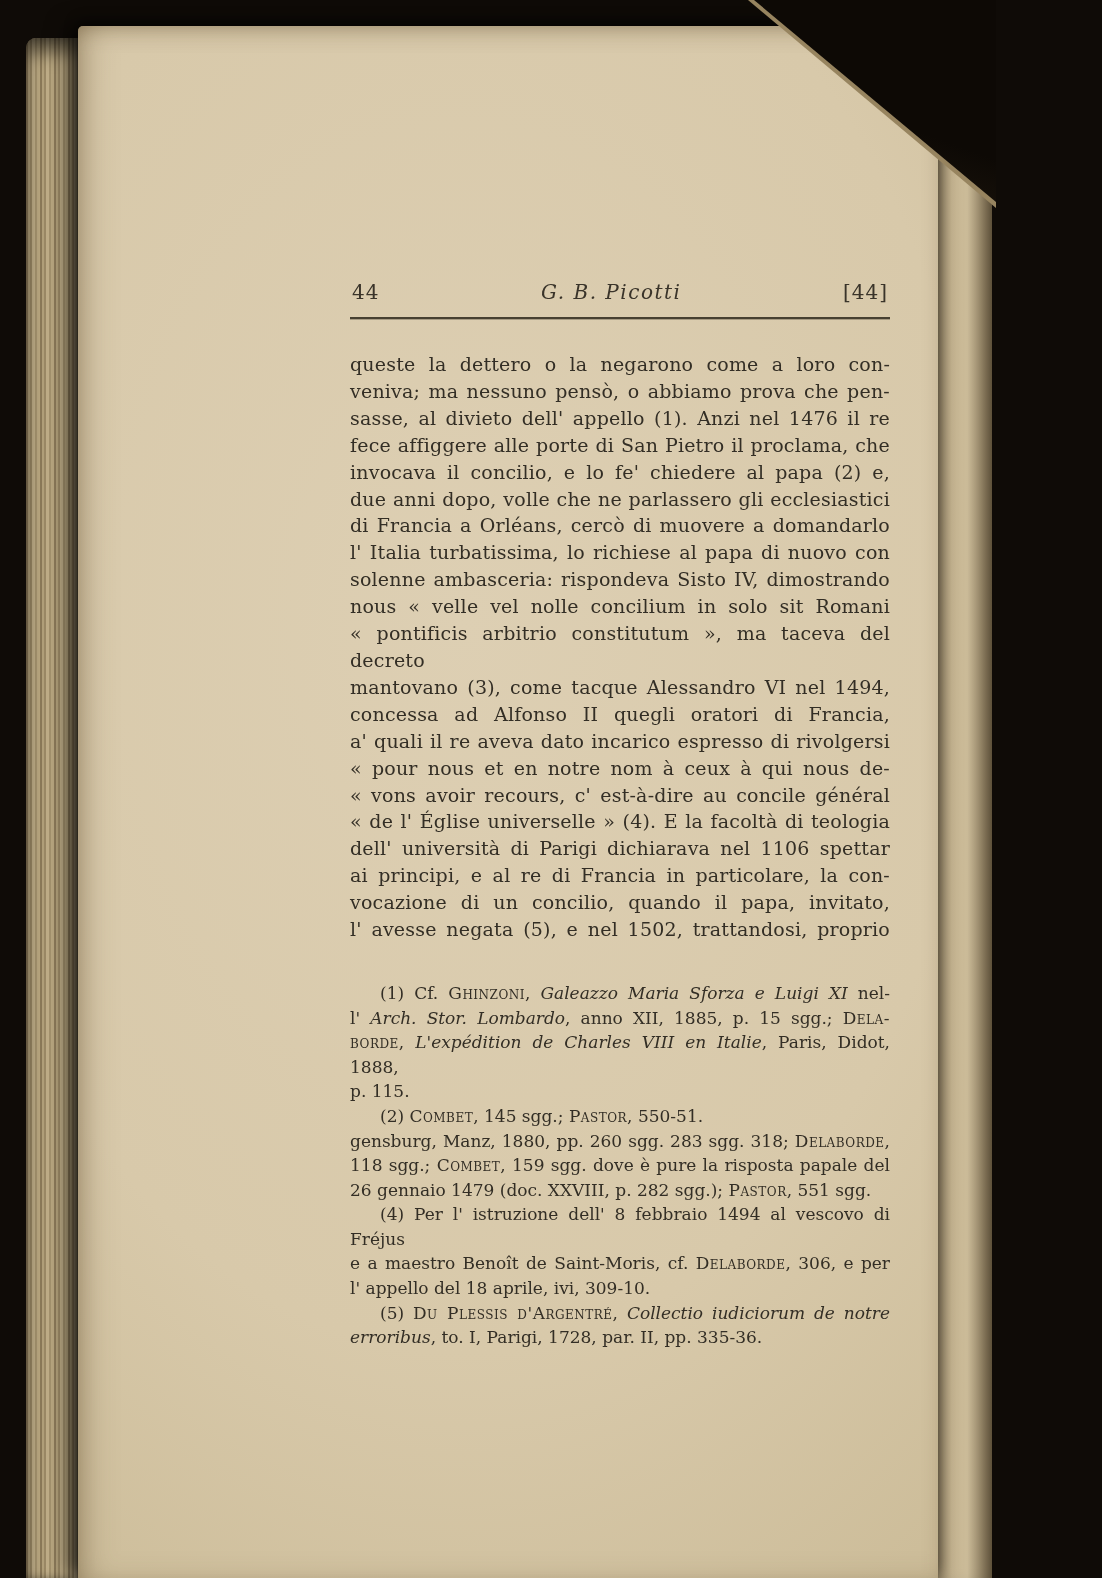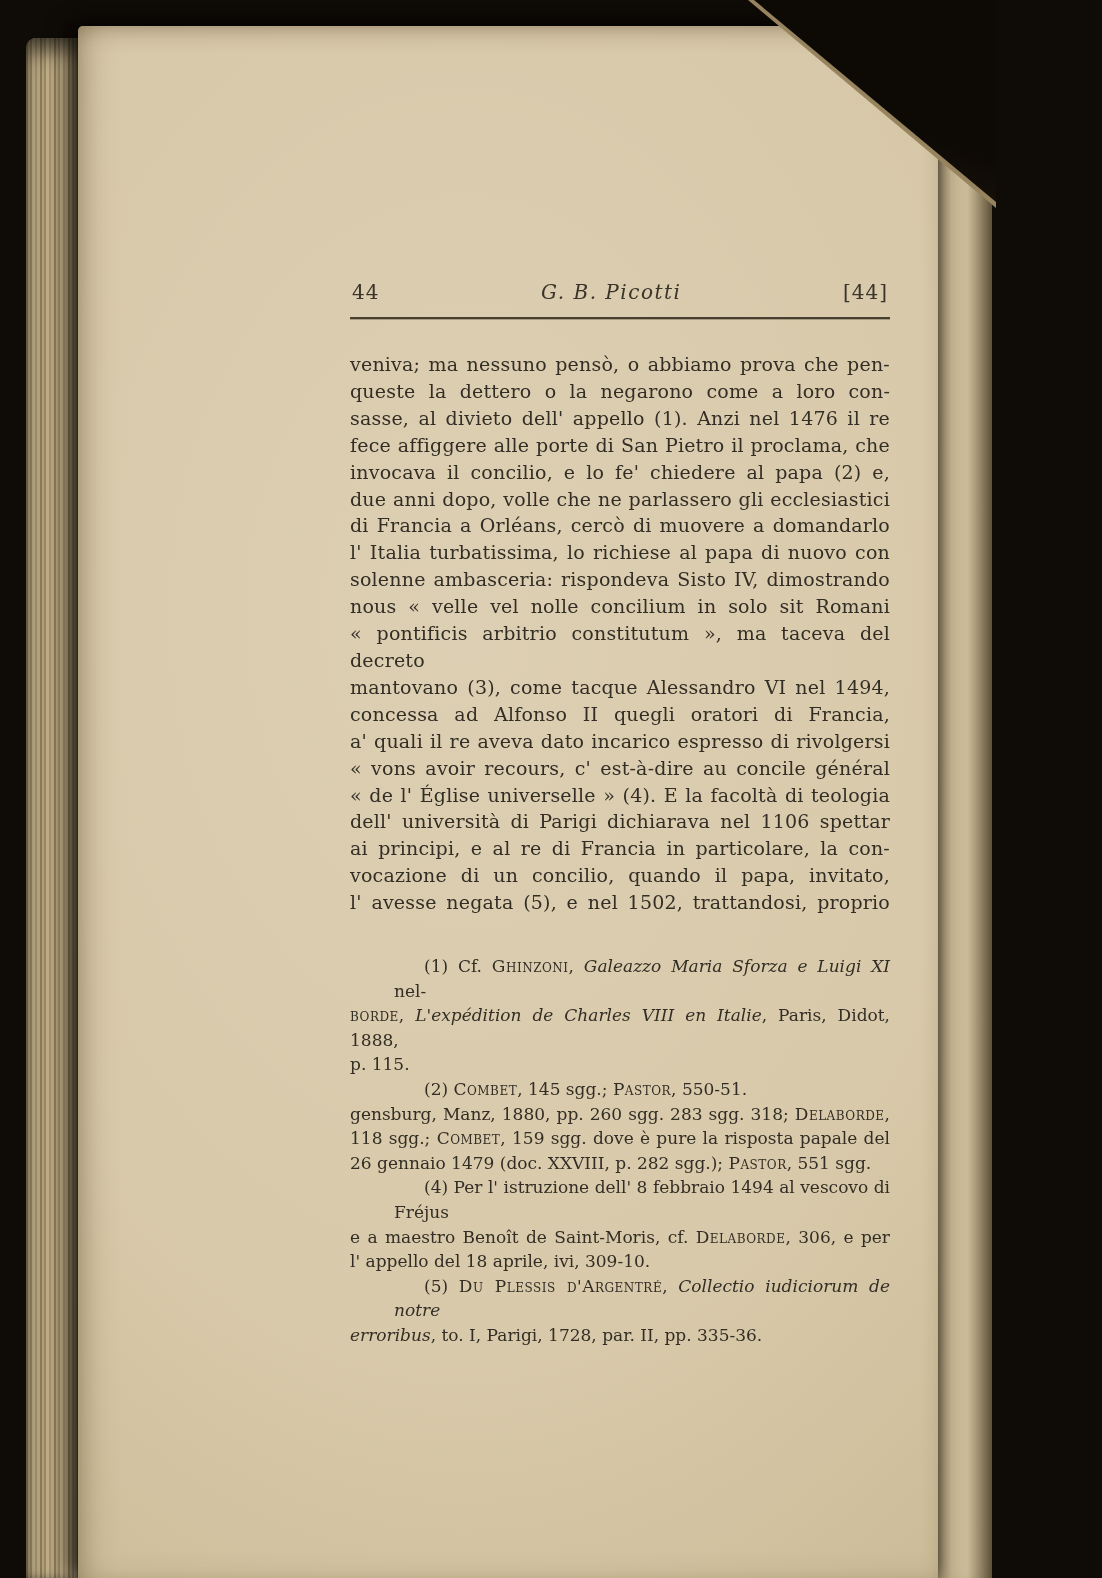--- a/index.html
+++ b/index.html
@@ -67,21 +67,21 @@
   .folio{letter-spacing:1px;}
   .running{font-style:italic;letter-spacing:1.5px;margin-top:48px;}
   .rule{height:2px;background:#474031;margin-top:13px;margin-bottom:32px;box-shadow:0 1px 0 rgba(71,64,49,.35);}
 
   .body{font-size:19px;line-height:26.9px;letter-spacing:.2px;}
   .bline{text-align:justify;text-align-last:justify;white-space:normal;}
 
   .footnotes{margin-top:38px;font-size:17px;line-height:24.6px;}
   .note{margin:0;}
   .nline{text-align:justify;text-align-last:justify;}
-  .nline.indent{text-indent:30px;margin-left:44px;}
+  .nline.indent{text-indent:30px;}
   .nline.last{text-align-last:left;}
   .sc{font-variant:small-caps;letter-spacing:.5px;}
   .i{font-style:italic;}
 </style>
 </head>
 <body>
 
 <div class="scene">
   <div class="edges"></div>
   <div class="page2"></div>
@@ -91,45 +91,47 @@
 
       <div class="header">
         <span class="folio">44</span>
         <span class="running">G. B. Picotti</span>
         <span class="folio">[44]</span>
       </div>
 
       <div class="rule"></div>
 
       <div class="body">
+          <div class="bline">queste la dettero o la negarono come a loro con-</div>
           <div class="bline">veniva; ma nessuno pensò, o abbiamo prova che pen-</div>
-          <div class="bline">queste la dettero o la negarono come a loro con-</div>
           <div class="bline">sasse, al divieto dell' appello (1). Anzi nel 1476 il re</div>
           <div class="bline">fece affiggere alle porte di San Pietro il proclama, che</div>
           <div class="bline">invocava il concilio, e lo fe' chiedere al papa (2) e,</div>
           <div class="bline">due anni dopo, volle che ne parlassero gli ecclesiastici</div>
           <div class="bline">di Francia a Orléans, cercò di muovere a domandarlo</div>
           <div class="bline">l' Italia turbatissima, lo richiese al papa di nuovo con</div>
           <div class="bline">solenne ambasceria: rispondeva Sisto IV, dimostrando</div>
           <div class="bline">nous « velle vel nolle concilium in solo sit Romani</div>
           <div class="bline">« pontificis arbitrio constitutum », ma taceva del decreto</div>
           <div class="bline">mantovano (3), come tacque Alessandro VI nel 1494,</div>
           <div class="bline">concessa ad Alfonso II quegli oratori di Francia,</div>
           <div class="bline">a' quali il re aveva dato incarico espresso di rivolgersi</div>
+          <div class="bline">« pour nous et en notre nom à ceux à qui nous de-</div>
           <div class="bline">« vons avoir recours, c' est-à-dire au concile général</div>
           <div class="bline">« de l' Église universelle » (4). E la facoltà di teologia</div>
           <div class="bline">dell' università di Parigi dichiarava nel 1106 spettar</div>
           <div class="bline">ai principi, e al re di Francia in particolare, la con-</div>
           <div class="bline">vocazione di un concilio, quando il papa, invitato,</div>
           <div class="bline">l' avesse negata (5), e nel 1502, trattandosi, proprio</div>
         </div>
 
       <div class="footnotes">
           <div class="note">
             <div class="nline indent"><span>(1) Cf. </span><span class="sc">Ghinzoni</span><span>, </span><span class="i">Galeazzo Maria Sforza e Luigi XI</span><span> nel-</span></div>
+            <div class="nline"><span>l' </span><span class="i">Arch. Stor. Lombardo</span><span>, anno XII, 1885, p. 15 sgg.; </span><span class="sc">Dela-</span></div>
             <div class="nline"><span class="sc">borde</span><span>, </span><span class="i">L'expédition de Charles VIII en Italie</span><span>, Paris, Didot, 1888,</span></div>
             <div class="nline last"><span>p. 115.</span></div>
           </div>
           <div class="note">
             <div class="nline indent last"><span>(2) </span><span class="sc">Combet</span><span>, 145 sgg.; </span><span class="sc">Pastor</span><span>, 550-51.</span></div>
           </div>
           <div class="note">
             <div class="nline"><span>gensburg, Manz, 1880, pp. 260 sgg. 283 sgg. 318; </span><span class="sc">Delaborde</span><span>,</span></div>
             <div class="nline"><span>118 sgg.; </span><span class="sc">Combet</span><span>, 159 sgg. dove è pure la risposta papale del</span></div>
             <div class="nline last"><span>26 gennaio 1479 (doc. XXVIII, p. 282 sgg.); </span><span class="sc">Pastor</span><span>, 551 sgg.</span></div>

